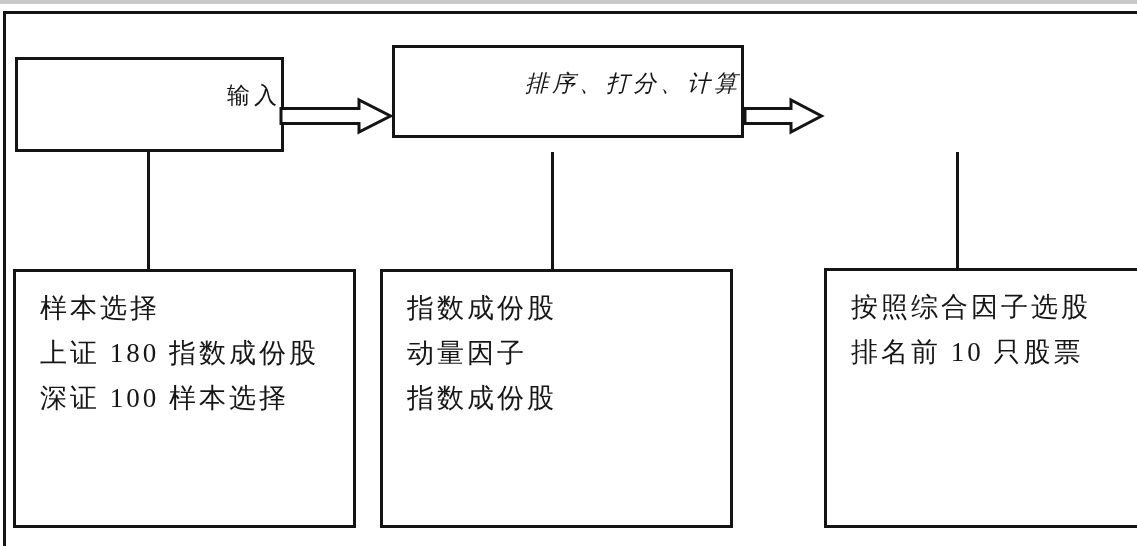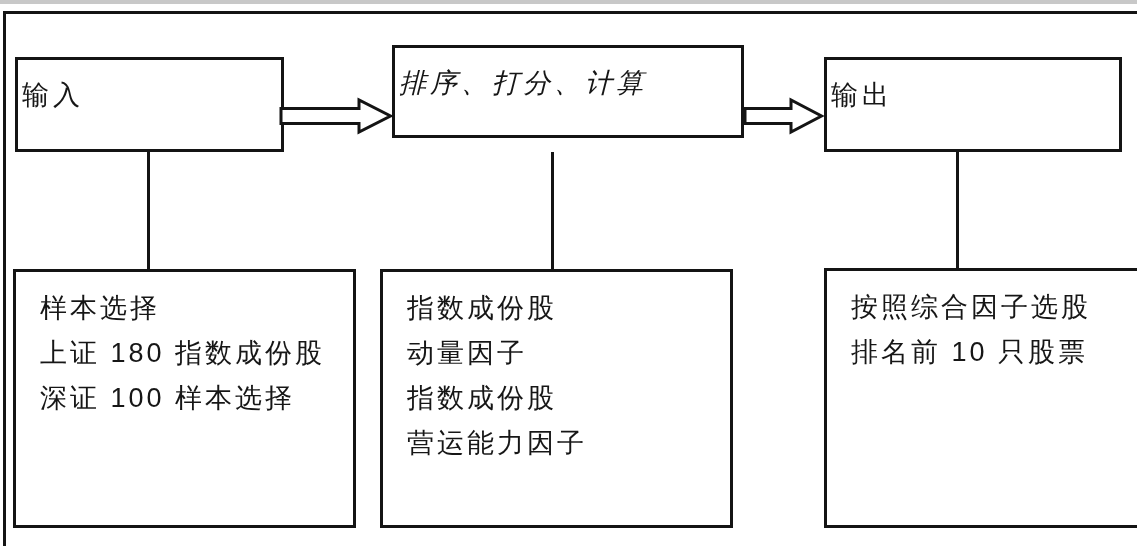--- a/index.html
+++ b/index.html
@@ -35,35 +35,36 @@
     background: #141414;
   }
   .box {
     position: absolute;
     box-sizing: border-box;
     border: 3px solid #141414;
     background: #ffffff;
   }
   .top-box {
     display: flex;
-    justify-content: flex-start;
+    justify-content: flex-end;
     align-items: flex-start;
     padding-top: 17px;
-    font-size: 27px;
+    font-size: 23px;
     letter-spacing: 4px;
     text-indent: 4px;
     line-height: 36px;
     color: #161616;
   }
   .detail-box {
     padding: 14px 10px 0 24px;
     font-size: 27px;
     letter-spacing: 3px;
     line-height: 45px;
     color: #161616;
+    font-family: Liberation Serif, serif;
   }
   .detail-box div { white-space: nowrap; }
   .connector {
     position: absolute;
     width: 3px;
     background: #141414;
   }
   .arrow-svg {
     position: absolute;
     overflow: visible;
@@ -90,23 +91,20 @@
   <div class="frame-left"></div>
 
   <div class="box top-box" id="box-input">
     <span>输入</span>
   </div>
 
   <div class="box top-box" id="box-process">
     <span>排序、打分、计算</span>
   </div>
 
-  <div class="box top-box" id="box-output">
-    <span>输出</span>
-  </div>
 
   <svg class="arrow-svg" id="arrow-1" viewBox="0 0 111 34" aria-hidden="true">
     <polygon points="0,9.5 78,9.5 78,1 109.5,17 78,33 78,24.5 0,24.5" fill="#ffffff" stroke="#141414" stroke-width="3" stroke-linejoin="miter"></polygon>
   </svg>
 
   <svg class="arrow-svg" id="arrow-2" viewBox="0 0 78 34" aria-hidden="true">
     <polygon points="0,9.5 46,9.5 46,1 76.5,17 46,33 46,24.5 0,24.5" fill="#ffffff" stroke="#141414" stroke-width="3" stroke-linejoin="miter"></polygon>
   </svg>
 
   <div class="connector" id="connector-1"></div>
@@ -116,21 +114,20 @@
   <div class="box detail-box" id="box-sample">
     <div>样本选择</div>
     <div>上证 180 指数成份股</div>
     <div>深证 100 样本选择</div>
   </div>
 
   <div class="box detail-box" id="box-factors">
     <div>指数成份股</div>
     <div>动量因子</div>
     <div>指数成份股</div>
-    <div>营运能力因子</div>
   </div>
 
   <div class="box detail-box" id="box-result">
     <div>按照综合因子选股</div>
     <div>排名前 10 只股票</div>
   </div>
 
 </div>
 
 </body></html>

